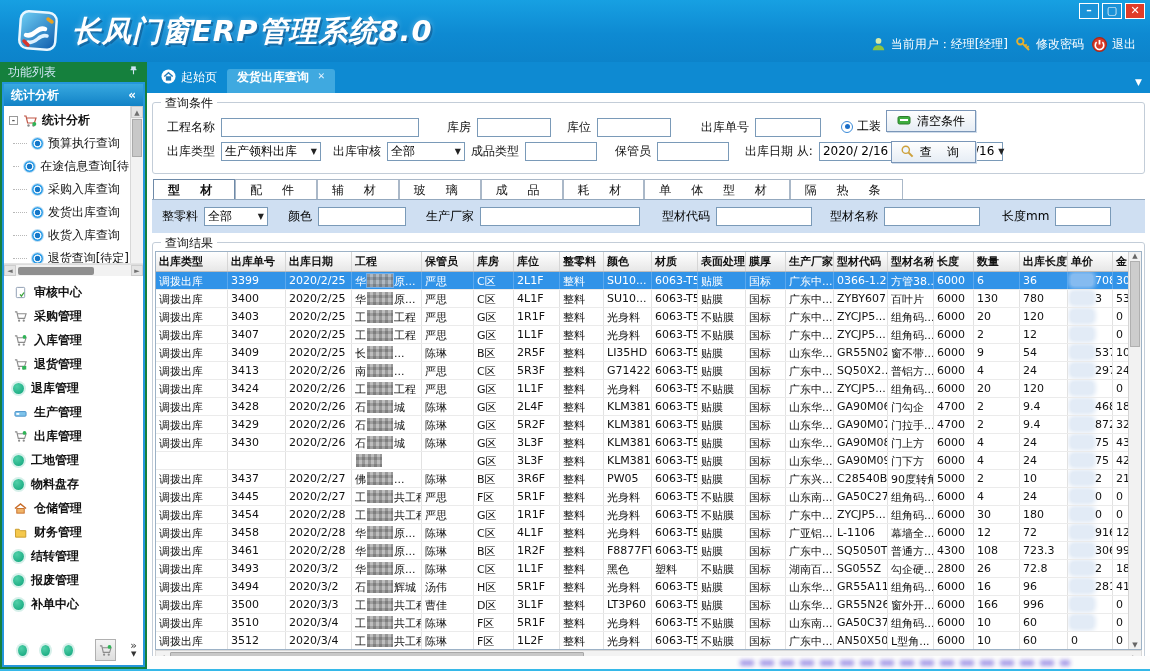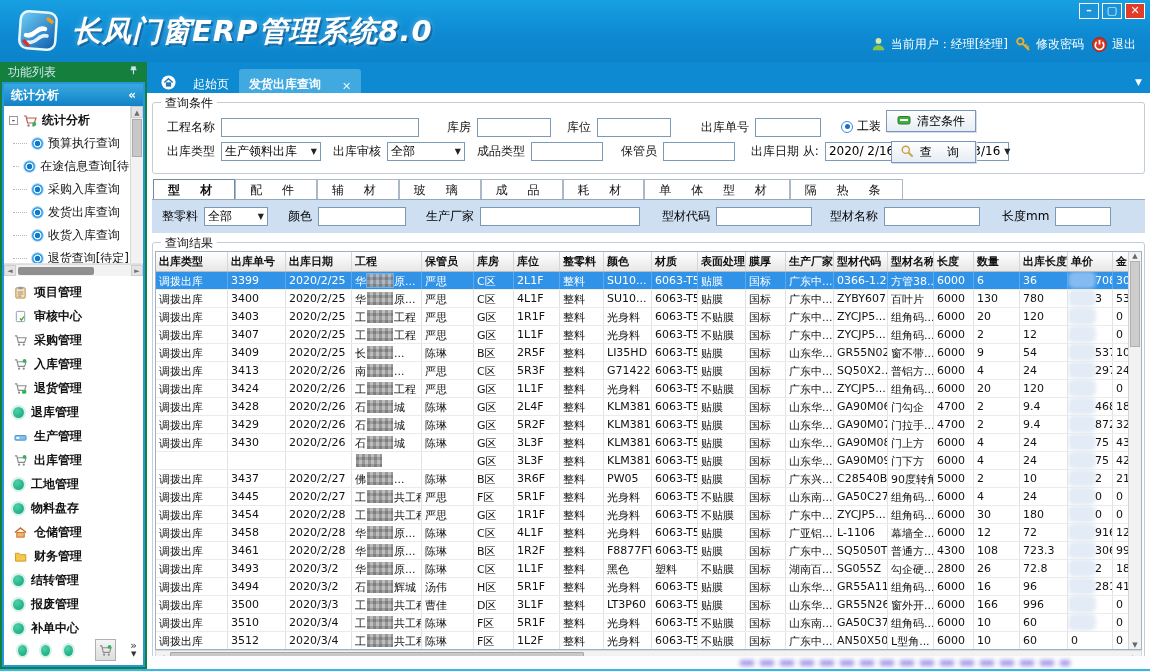--- a/index.html
+++ b/index.html
@@ -41,21 +41,21 @@
   .menu-item { height:24px; display:flex; align-items:center; gap:7px; padding-left:9px; font-size:12px; font-weight:bold; color:#111; cursor:pointer; }
   .mi { width:14px; height:14px; display:inline-flex; align-items:center; justify-content:center; flex:none; }
   .dot-green { width:11px; height:11px; border-radius:50%; background:radial-gradient(circle at 35% 30%, #4fd0a8, #0fa37a); box-shadow:0 0 0 2px #d6f0ea; }
   .menu-bottom { height:28px; display:flex; align-items:center; gap:14px; padding:0 6px 2px 14px; }
   .menu-bottom .cartbtn { width:26px; height:22px; border:1px solid #b0b0b0; background:linear-gradient(#f4f4f4,#dedede); display:flex; align-items:center; justify-content:center; margin-left:8px; }
   .more { font-size:11px; color:#333; line-height:7px; text-align:center; cursor:pointer; }
 
   
   .main { flex:1; display:flex; flex-direction:column; background:#0e8ad2; }
   .tabbar { height:31px; display:flex; align-items:flex-end; padding-left:4px; position:relative; }
-  .tab { display:flex; align-items:flex-end; gap:17px; color:#fff; font-size:12px; padding:0 10px; height:24px; cursor:pointer; }
+  .tab { display:flex; align-items:flex-start; gap:5px; color:#fff; font-size:12px; padding:0 10px; height:24px; cursor:pointer;font-family:Liberation Mono, monospace; }
   .tab.home { font-weight:normal; }
   .tab.active { background:#3fa9e0; border-radius:3px 3px 0 0; font-weight:bold; }
   .tab .x { font-size:11px; margin-left:4px; color:#e8f4ff; cursor:pointer; }
   .tab-caret { position:absolute; right:8px; bottom:6px; color:#fff; font-size:9px; cursor:pointer; }
   .content { flex:1; background:#fff; padding:3px 5px 0 5px; position:relative; overflow:hidden; }
 
   
   .fieldset { border:1px solid #c3cdd8; border-radius:3px; position:relative; }
   .fieldset .legend { position:absolute; top:-8px; left:8px; background:#fff; padding:0 4px; font-size:12px; color:#111; }
   .query { height:72px; margin-top:6px; padding:12px 8px 4px 14px; }
@@ -230,30 +230,20 @@
         </div>
         <div class="hscroll">
           <div class="arr">◄</div>
           <div class="thumb"></div>
           <div class="arr" style="margin-left:auto">►</div>
         </div>
         <div class="menu" id="menu-list">
             <div class="menu-item">
               <span class="mi">
                 <svg viewBox="0 0 14 14" width="13" height="13">
-                  <rect x="2" y="2" width="10" height="11" rx="1" fill="#f3e3c3" stroke="#b5803a"></rect>
-                  <rect x="4.5" y="0.8" width="5" height="2.6" rx="0.8" fill="#8a9bb0"></rect>
-                  <path d="M4 6.5h6M4 8.7h6M4 10.9h4" stroke="#9a7b4f" stroke-width="0.9"></path>
-                </svg>
-              </span>
-              <span>项目管理</span>
-            </div>
-            <div class="menu-item">
-              <span class="mi">
-                <svg viewBox="0 0 14 14" width="13" height="13">
                   <rect x="2.5" y="1.5" width="9" height="11" rx="1" fill="#fff" stroke="#8a9bb0"></rect>
                   <path d="M6.5 9l1.5 2L10.8 7" stroke="#3aa33a" stroke-width="1.4" fill="none"></path>
                 </svg>
               </span>
               <span>审核中心</span>
             </div>
             <div class="menu-item">
               <span class="mi">
                 <svg viewBox="0 0 14 14" width="13" height="13">
                   <path d="M1 2h2l1.6 7h6.8l1.6-5H4" fill="none" stroke="#8c8c8c" stroke-width="1.2"></path>
@@ -410,21 +400,21 @@
             <label>出库类型</label>
             <span class="dd" style="width:100px">
               <span>生产领料出库</span>
                 <span class="car">▼</span>
               </span>
             <label style="margin-left:6px">出库审核</label>
             <span class="dd" style="width:78px">
               <span>全部</span>
                 <span class="car">▼</span>
               </span>
-            <label style="margin-left:6px">成品类型</label>
+            <label style="margin-left:0">成品类型</label>
             <input class="tb" style="width: 72px;">
             <label style="margin-left:12px">保管员</label>
             <input class="tb" style="width: 72px;">
             <label style="margin-left:10px">
               <span>出库日期</span> <span>从:</span></label>
             <span class="dd" style="width:78px">
               <span>2020/ 2/16</span>
                 <span class="car">▼</span>
               </span>
             <label>到:</label>

